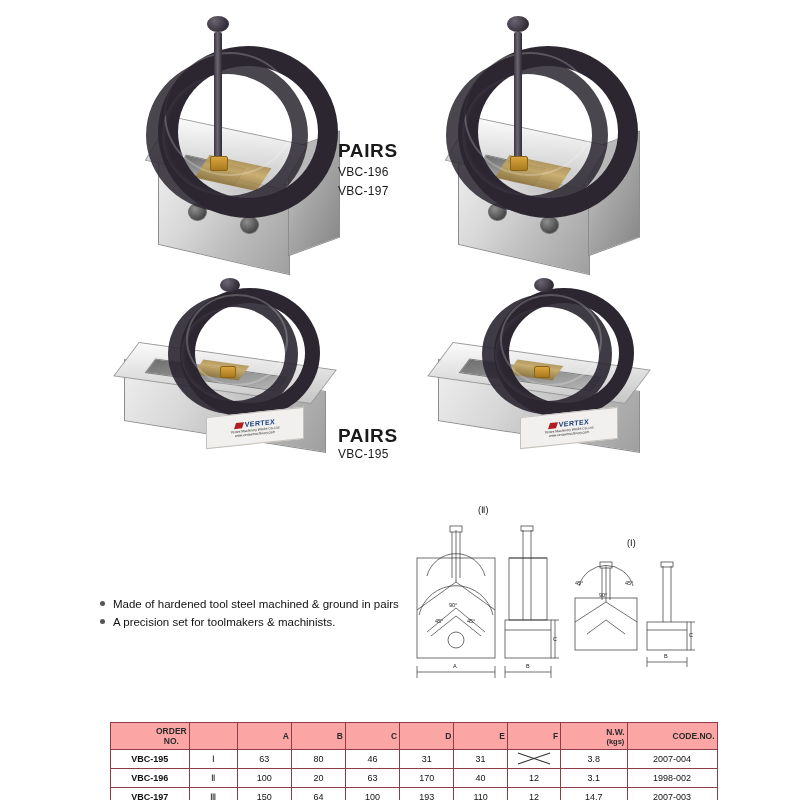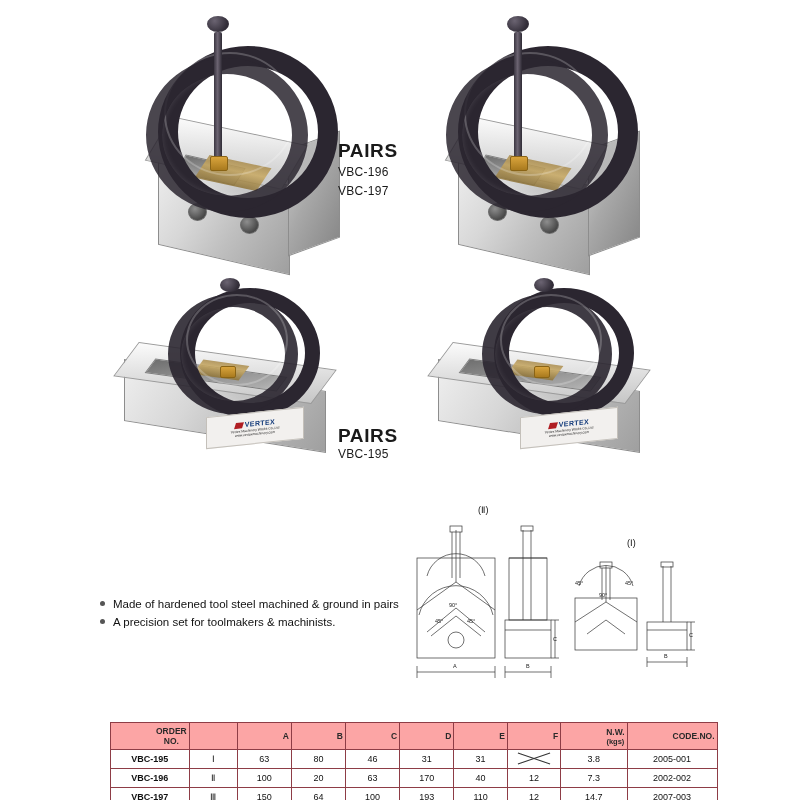--- a/index.html
+++ b/index.html
@@ -440,33 +440,33 @@
       <tr>
         <td class="order">VBC-195</td>
         <td class="roman">Ⅰ</td>
         <td>63</td>
         <td>80</td>
         <td>46</td>
         <td>31</td>
         <td>31</td>
         <td><span class="xmark"></span></td>
         <td>3.8</td>
-        <td>2005-001</td>
+        <td>2007-004</td>
       </tr>
       <tr>
         <td class="order">VBC-196</td>
         <td class="roman">Ⅱ</td>
         <td>100</td>
         <td>20</td>
         <td>63</td>
         <td>170</td>
         <td>40</td>
         <td>12</td>
-        <td>7.3</td>
-        <td>2002-002</td>
+        <td>3.1</td>
+        <td>1998-002</td>
       </tr>
       <tr>
         <td class="order">VBC-197</td>
         <td class="roman">Ⅲ</td>
         <td>150</td>
         <td>64</td>
         <td>100</td>
         <td>193</td>
         <td>110</td>
         <td>12</td>

